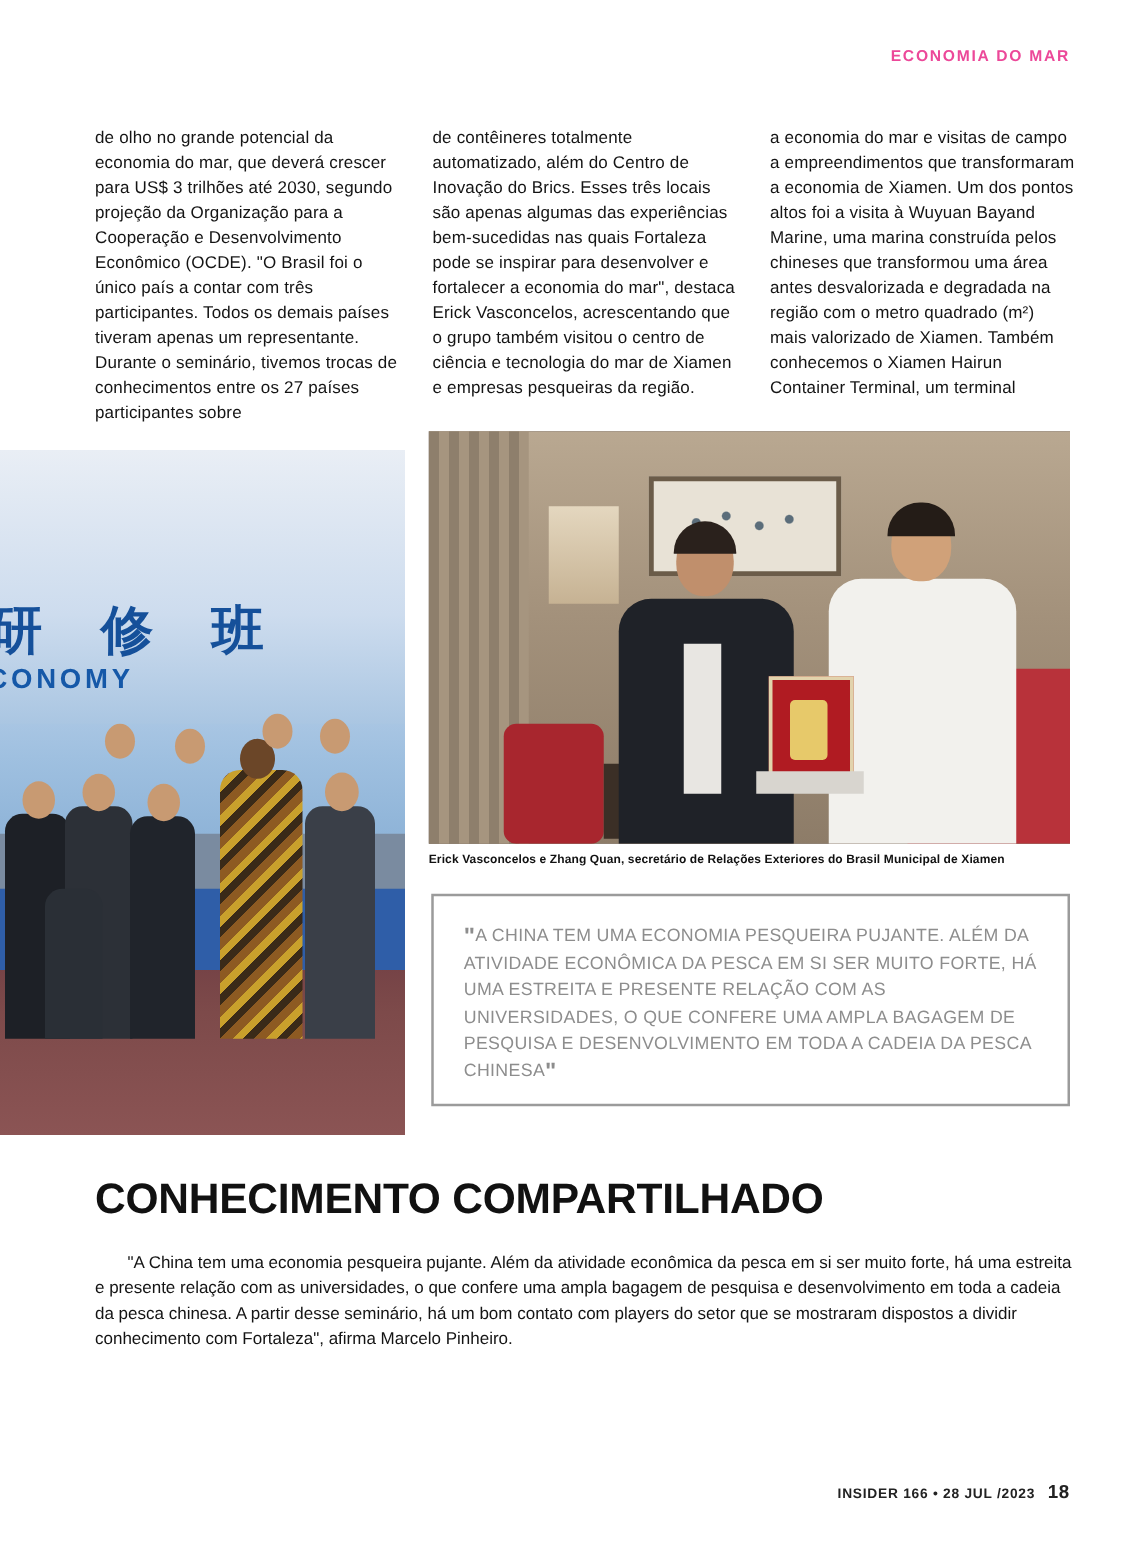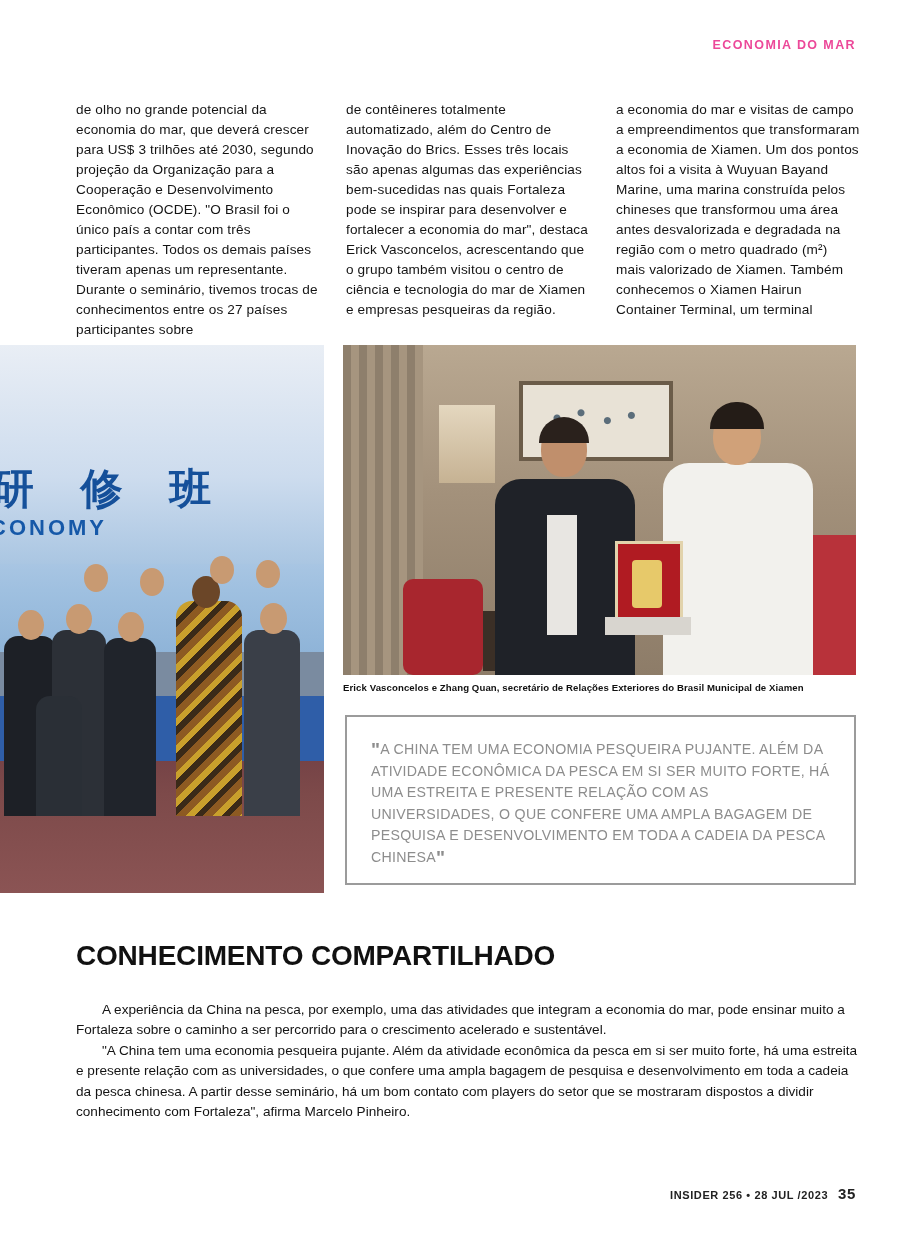--- a/index.html
+++ b/index.html
@@ -43,21 +43,21 @@
     line-height: 1.47;
     color: #141414;
     letter-spacing: 0.01em;
   }
   .col p { margin: 0; }
 
   
   .photo-left {
     position: absolute;
     left: 0;
-    top: 345px;
+    top: 360px;
     width: 324px;
     height: 548px;
     overflow: hidden;
     background: #7a8ba0;
   }
   .pl-sky {
     position: absolute; left: 0; top: 0; width: 100%; height: 56%;
     background: linear-gradient(180deg,#dfe6ef 0%, #cfdcf0 28%, #b9cfe8 55%, #9fc0e0 80%, #8fb4d8 100%);
   }
   .pl-banner {
@@ -228,21 +228,21 @@
     font-weight: 700;
     line-height: 0;
     vertical-align: -2px;
   }
 
   
   .headline {
     position: absolute;
     left: 76px;
     top: 940px;
-    font-size: 28px;
+    font-size: 34px;
     font-weight: 700;
     letter-spacing: -0.2px;
     color: #111;
   }
 
   
   .bottom-text {
     position: absolute;
     left: 76px;
     top: 1000px;
@@ -342,20 +342,19 @@
 
 <div class="pullquote">
   <div class="pullquote-inner">
     <span class="q">"</span><span>A CHINA TEM UMA ECONOMIA PESQUEIRA PUJANTE. ALÉM DA ATIVIDADE ECONÔMICA DA PESCA EM SI SER MUITO FORTE, HÁ UMA ESTREITA E PRESENTE RELAÇÃO COM AS UNIVERSIDADES, O QUE CONFERE UMA AMPLA BAGAGEM DE PESQUISA E DESENVOLVIMENTO EM TODA A CADEIA DA PESCA CHINESA</span><span class="q">"</span>
   </div>
 </div>
 
 <div class="headline">CONHECIMENTO COMPARTILHADO</div>
 
 <div class="bottom-text">
-  <p class="indent">A experiência da China na pesca, por exemplo, uma das atividades que integram a economia do mar, pode ensinar muito a Fortaleza sobre o caminho a ser percorrido para o crescimento acelerado e sustentável.</p>
   <p class="indent">"A China tem uma economia pesqueira pujante. Além da atividade econômica da pesca em si ser muito forte, há uma estreita e presente relação com as universidades, o que confere uma ampla bagagem de pesquisa e desenvolvimento em toda a cadeia da pesca chinesa. A partir desse seminário, há um bom contato com players do setor que se mostraram dispostos a dividir conhecimento com Fortaleza", afirma Marcelo Pinheiro.</p>
 </div>
 
 <div class="footer">
-  <span>INSIDER 256 • 28 JUL /2023</span>
-  <span class="pageno">35</span>
+  <span>INSIDER 166 • 28 JUL /2023</span>
+  <span class="pageno">18</span>
 </div>
 
 </body></html>

